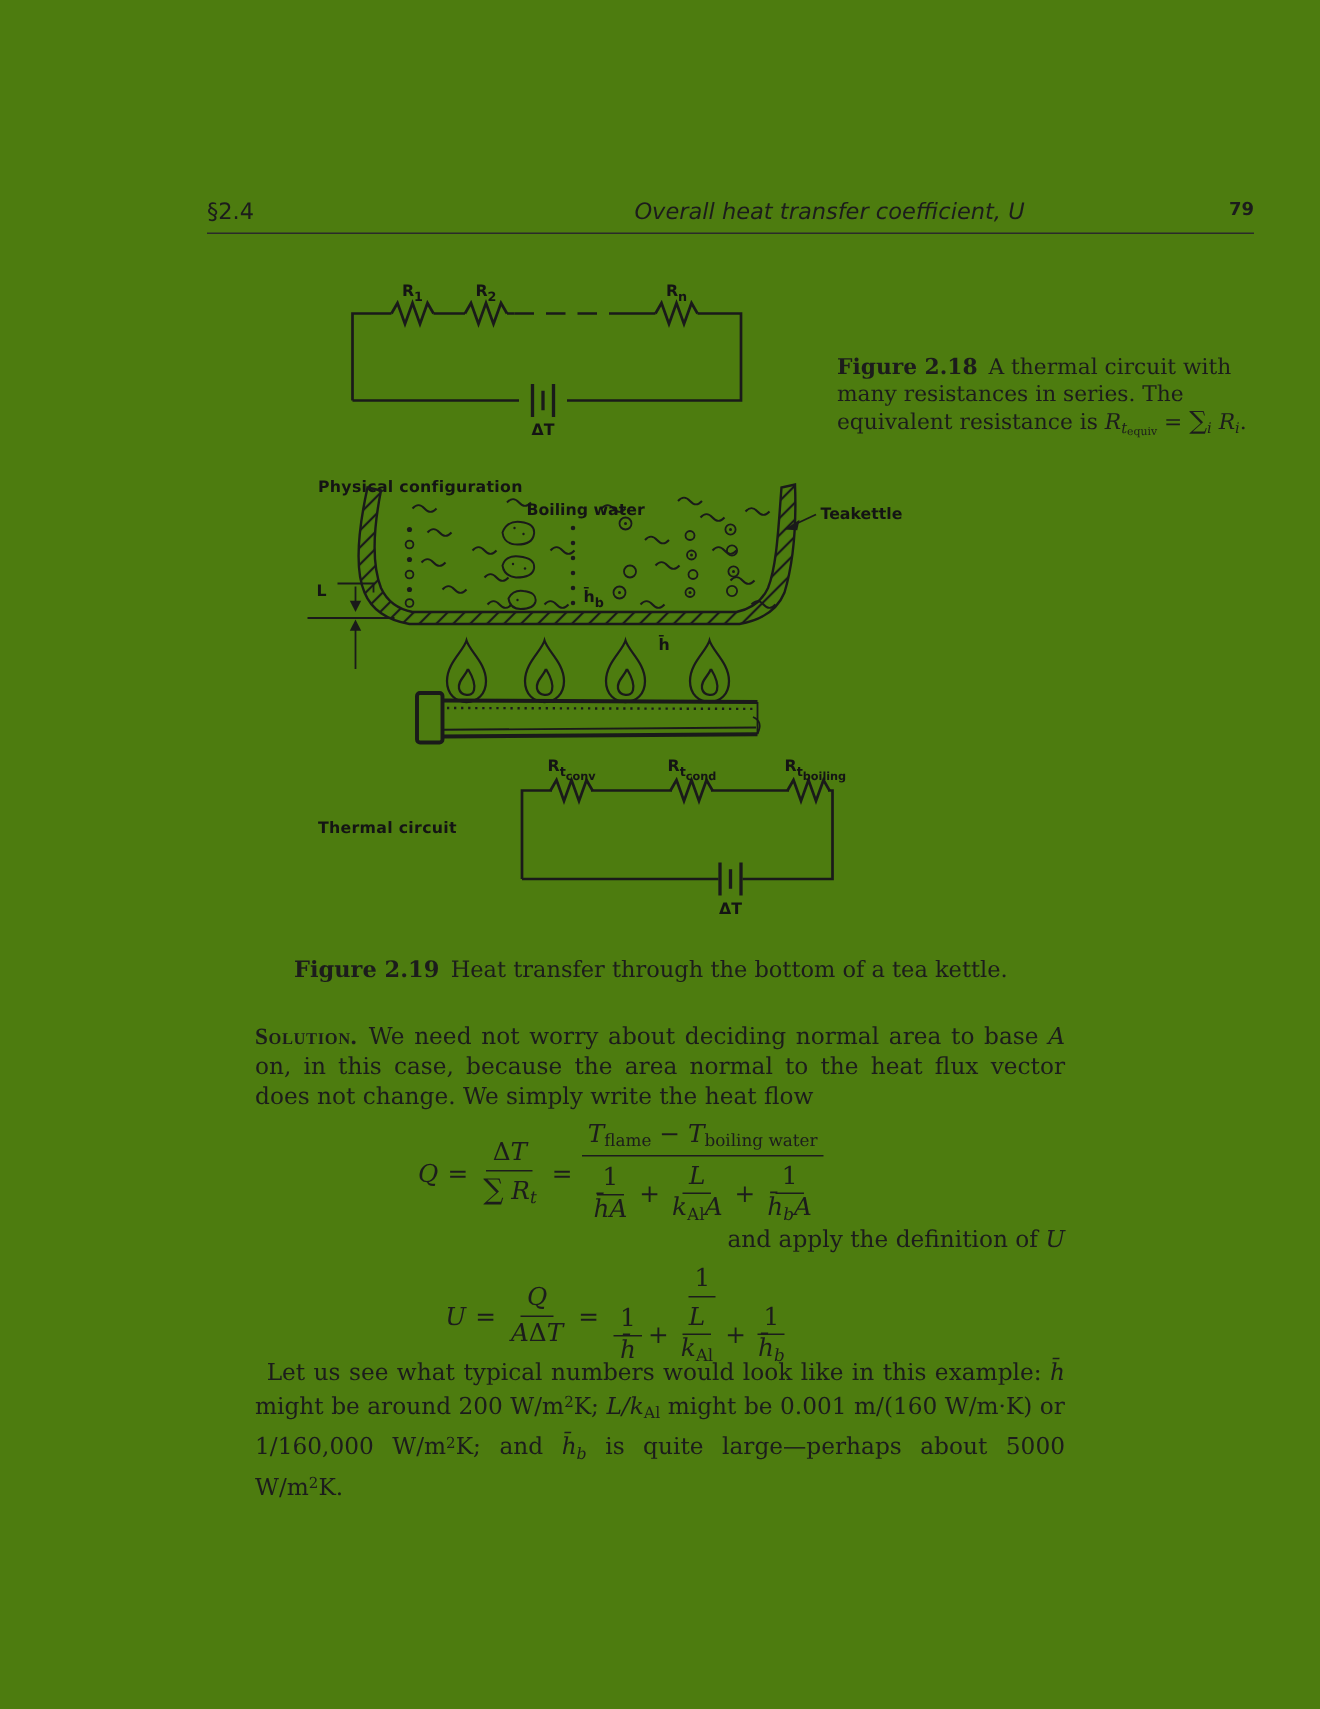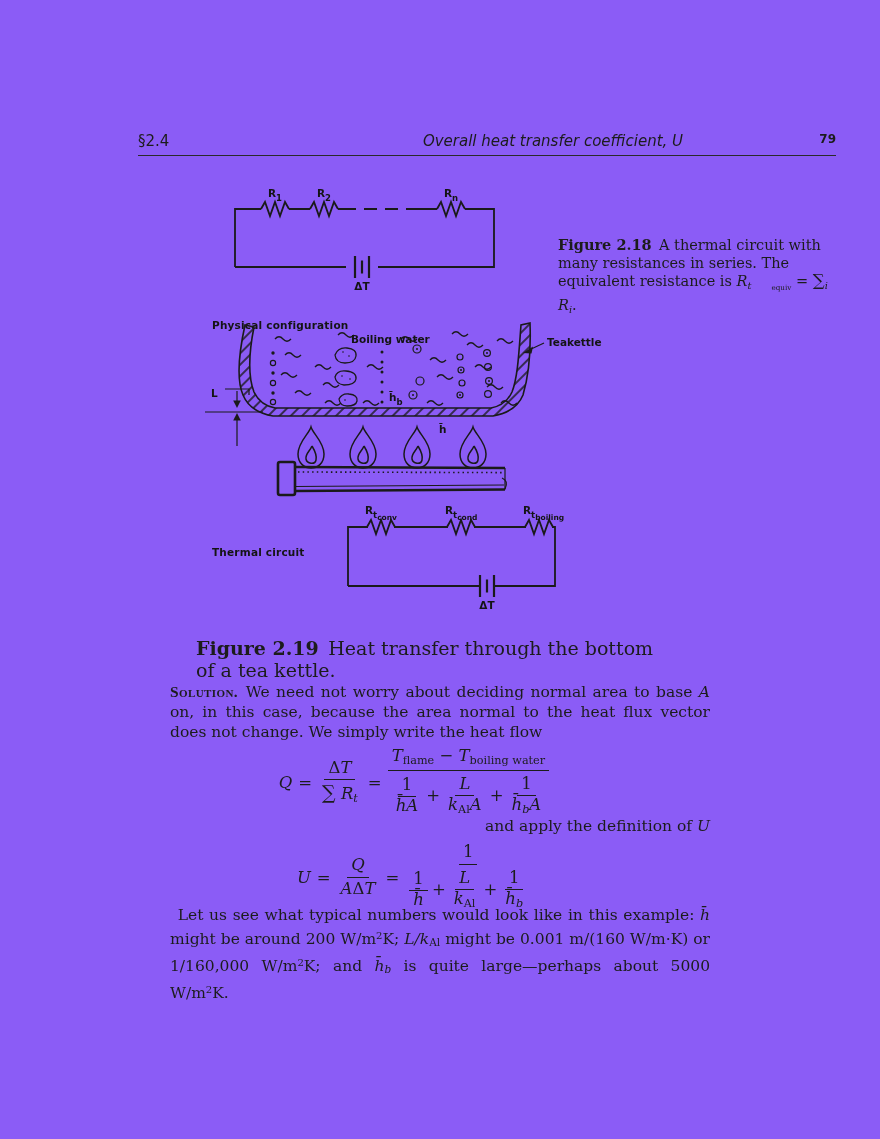--- a/index.html
+++ b/index.html
@@ -1,41 +1,41 @@
 <!DOCTYPE html>
 <html><head>
 <meta charset="utf-8">
 <style>
   html,body{margin:0;padding:0;background:#e8e8e8;}
-  .page{position:relative;width:880px;height:1139px;background:#8b5cf6;color:#1c1c1c;
+  .page{position:relative;width:880px;height:1139px;background:#4d7c0f;color:#1c1c1c;
         font-family:"DejaVu Serif",serif;overflow:hidden;}
   
   .hdr{position:absolute;top:132px;left:138px;width:698px;height:23px;
        font-family:"DejaVu Sans",sans-serif;font-size:15px;}
   .hdr .sec{position:absolute;left:0;top:0;}
   .hdr .title{position:absolute;left:403px;top:0;transform:translateX(-50%);
               font-style:italic;white-space:nowrap;margin-left:12px;}
   .hdr .pg{position:absolute;right:0;top:0;font-weight:700;font-size:12px;}
   .hdr-rule{position:absolute;top:155px;left:138px;width:698px;border-top:1.6px solid #2a2a2a;}
   
   .cap218{position:absolute;left:558px;top:236px;width:290px;font-size:14.5px;line-height:17.6px;}
-  .cap219{position:absolute;left:196px;top:637px;width:480px;font-size:19px;}
+  .cap219{position:absolute;left:196px;top:637px;width:480px;font-size:15px;}
   .para{position:absolute;left:170px;width:540px;font-size:15.5px;line-height:19.8px;
         text-align:justify;}
   #solution-para{top:682px;}
   #apply-line{top:817px;text-align:right;}
   #closing-para{top:906px;}
   
   .hand{position:absolute;font:700 10.5px "DejaVu Sans",sans-serif;color:#141414;letter-spacing:.2px;}
   
   .tk-b{font-weight:700;}
   .tk-i{font-style:italic;}
   .tk-sc{font-variant:small-caps;letter-spacing:.4px;font-family:Liberation Serif, serif;}
   .tk-sub{font-size:.68em;vertical-align:-.28em;}
-  .tk-subsub{font-size:.5em;vertical-align:-.55em;margin-left:20px;}
+  .tk-subsub{font-size:.5em;vertical-align:-.55em;}
   .tk-sup{font-size:.65em;vertical-align:.45em;}
   .tk-sum{font-size:1.15em;}
   
   .eq-block{position:absolute;left:170px;width:540px;text-align:center;font-size:16.5px;}
   #eq1{top:747px;}
   #eq2{top:843px;}
   .math{display:inline-flex;align-items:center;white-space:nowrap;margin-right:52px;}
   .rel{margin:0 6px;}
   .plus{margin:0 4px;}
   .frac{display:inline-flex;flex-direction:column;align-items:center;vertical-align:middle;}

